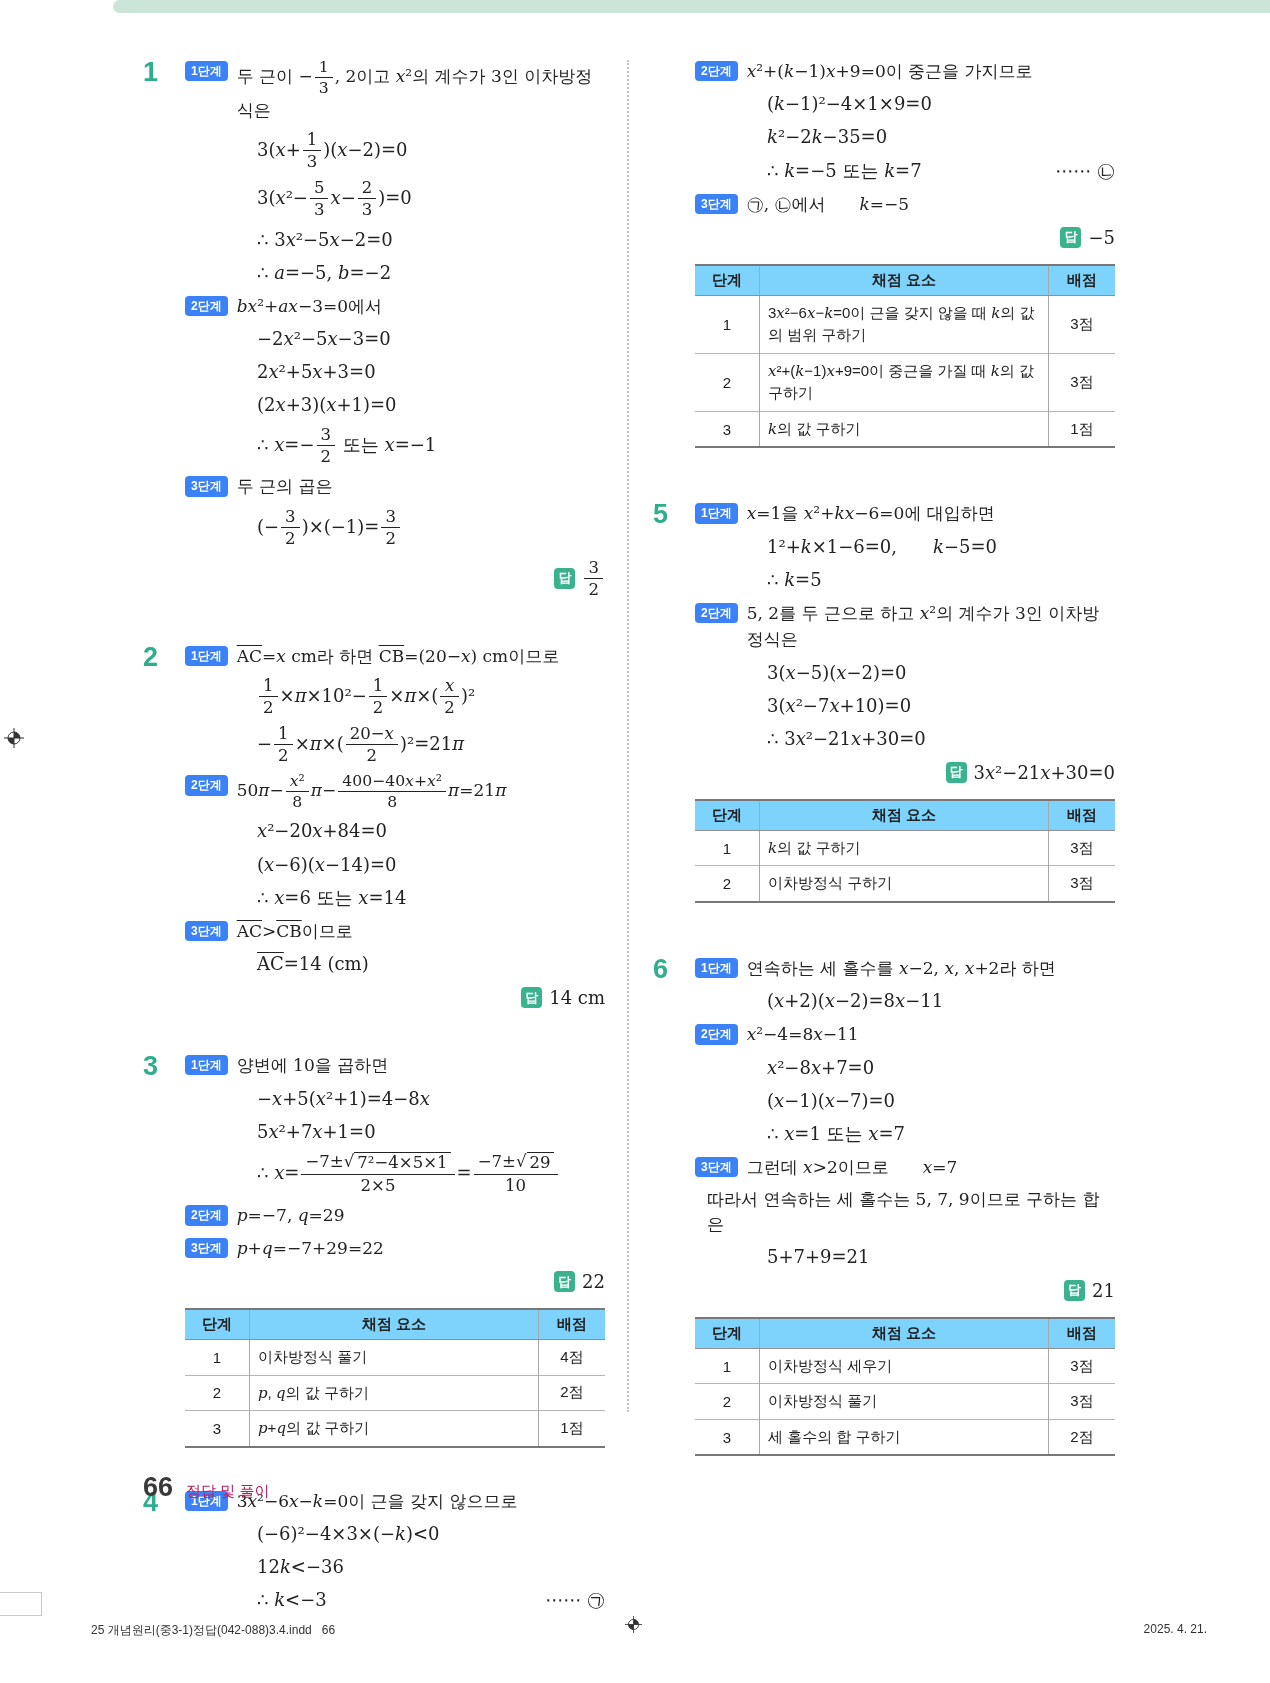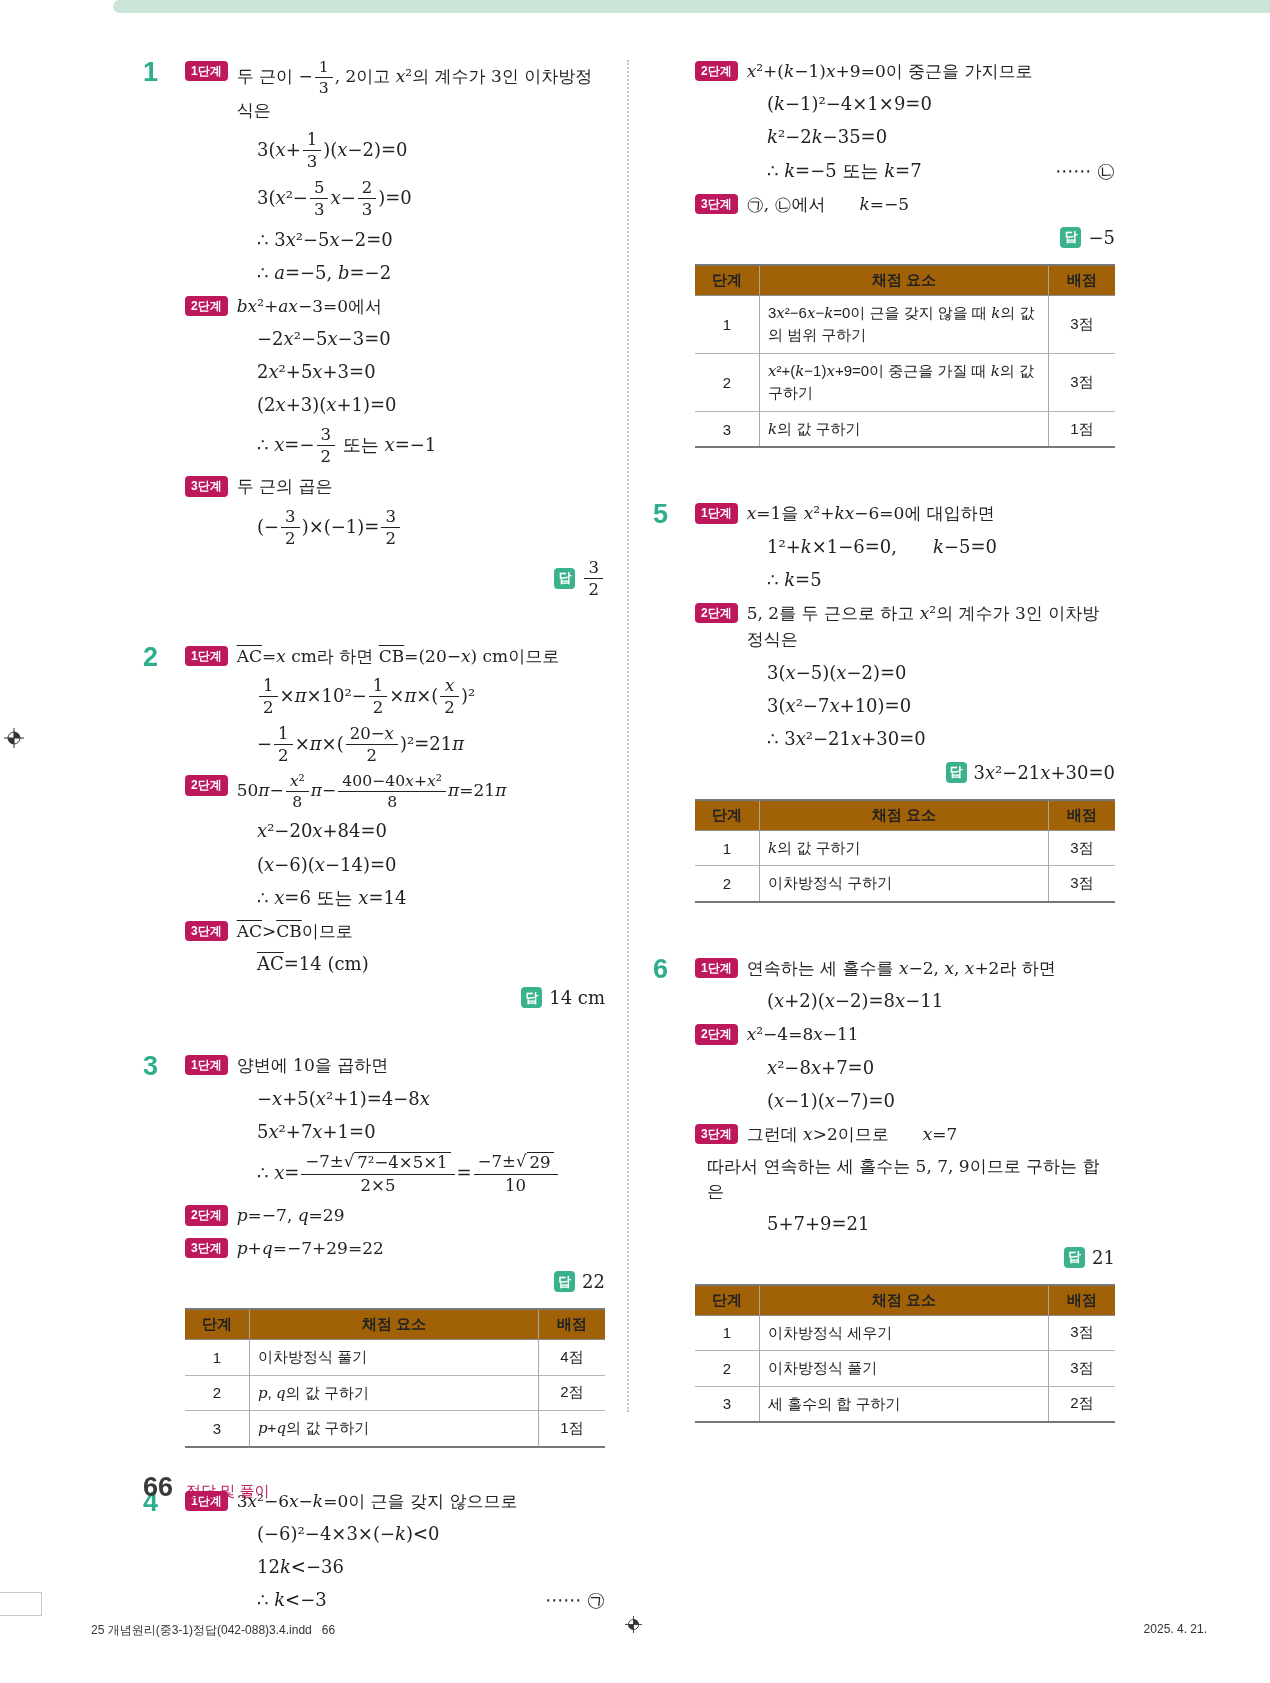--- a/index.html
+++ b/index.html
@@ -14,21 +14,21 @@
   .col{position:absolute;top:58px;}
   .col-left{left:143px;width:462px;}
   .col-right{left:653px;width:462px;}
 
   .problem{display:flex;margin-bottom:40px;}
   .pnum{width:42px;flex:none;color:#2fae8e;font-size:27px;font-weight:bold;line-height:1.05;}
   .pbody{flex:1;min-width:0;}
 
   .step{margin-bottom:6px;}
   .step-line{display:flex;align-items:flex-start;gap:9px;margin-bottom:2px;}
-  .step-badge{flex:none;background:#be185d;color:#fff;border-radius:4px;padding:2px 6px;
+  .step-badge{flex:none;background:#3b82f6;color:#fff;border-radius:4px;padding:2px 6px;
               font-size:12px;font-weight:bold;line-height:1.35;margin-top:3px;white-space:nowrap;
               font-family:"Liberation Sans",sans-serif;}
   .step-head{font-size:17px;line-height:1.55;font-family:"DejaVu Serif","Liberation Serif",serif;}
   .mline{font-size:18px;line-height:1.45;margin:7px 0 7px 72px;
          font-family:"DejaVu Serif","Liberation Serif",serif;}
   .mline.flush{margin-left:12px;font-size:17px;}
   .lr{float:right;}
   i{font-style:italic;}
   .step-head i,.mline i,.mcell i,.answer-value i{font-family:"DejaVu Serif","Liberation Serif",serif;}
 
@@ -42,21 +42,21 @@
   .ovl{text-decoration:overline;font-style:normal;}
 
   .answer-row{display:flex;justify-content:flex-end;align-items:center;gap:7px;margin:10px 0 4px;}
   .answer-badge{flex:none;background:#3bb28e;color:#fff;border-radius:4px;width:21px;height:21px;
                 display:flex;align-items:center;justify-content:center;font-size:13px;font-weight:bold;
                 font-family:"Liberation Sans",sans-serif;}
   .answer-value{font-size:18px;font-family:"DejaVu Serif","Liberation Serif",serif;}
 
   .score-table{width:100%;border-collapse:collapse;font-size:15px;margin-top:16px;
                border-top:2px solid #787878;border-bottom:2px solid #787878;}
-  .score-table th{background:#a16207;font-weight:bold;color:#222;padding:5px 6px;
+  .score-table th{background:#7dd3fc;font-weight:bold;color:#222;padding:5px 6px;
                   border-bottom:1px solid #909090;}
   .score-table td{padding:6px 8px;vertical-align:middle;}
   .score-table tbody tr + tr td{border-top:1px solid #b5b5b5;}
   .score-table th + th,.score-table td + td{border-left:1px solid #a8a8a8;}
   .score-table .c1{width:48px;text-align:center;}
   .score-table .c3{width:50px;text-align:center;}
   .mcell{line-height:1.5;}
 
   .page-footer{position:absolute;left:143px;top:1460px;display:flex;align-items:baseline;gap:13px;margin-top:12px;}
   .page-number{font-size:27px;font-weight:bold;color:#3a3a3a;}
@@ -396,20 +396,21 @@
           </div>
           <div class="mline">(<i>x</i>+2)(<i>x</i>−2)=8<i>x</i>−11</div>
         </div>
         <div class="step">
           <div class="step-line">
             <span class="step-badge">2단계</span>
             <span class="step-head"><i>x</i>²−4=8<i>x</i>−11</span>
           </div>
           <div class="mline"><i>x</i>²−8<i>x</i>+7=0</div>
           <div class="mline">(<i>x</i>−1)(<i>x</i>−7)=0</div>
+          <div class="mline">∴ <i>x</i>=1 또는 <i>x</i>=7</div>
         </div>
         <div class="step">
           <div class="step-line">
             <span class="step-badge">3단계</span>
             <span class="step-head">그런데 <i>x</i>&gt;2이므로  <i>x</i>=7</span>
           </div>
           <div class="mline flush">따라서 연속하는 세 홀수는 5, 7, 9이므로 구하는 합은</div>
           <div class="mline">5+7+9=21</div>
         </div>
         <div class="answer-row">

